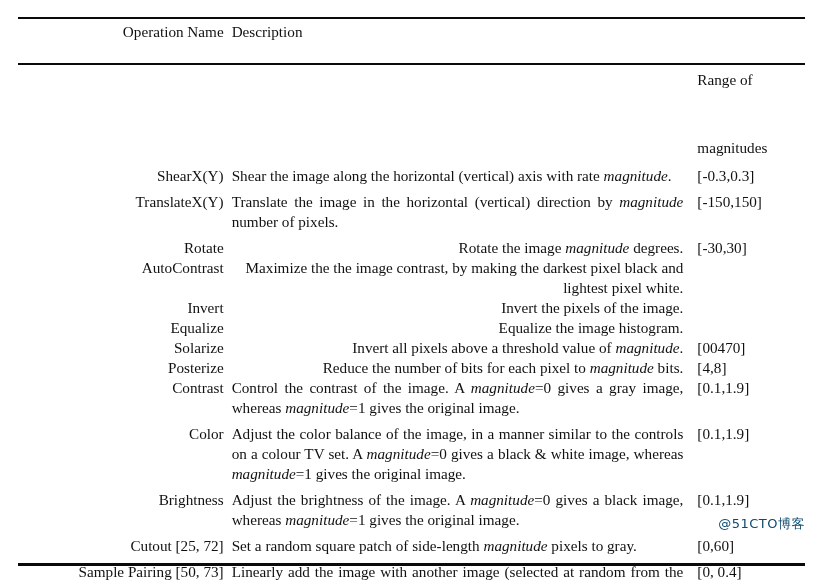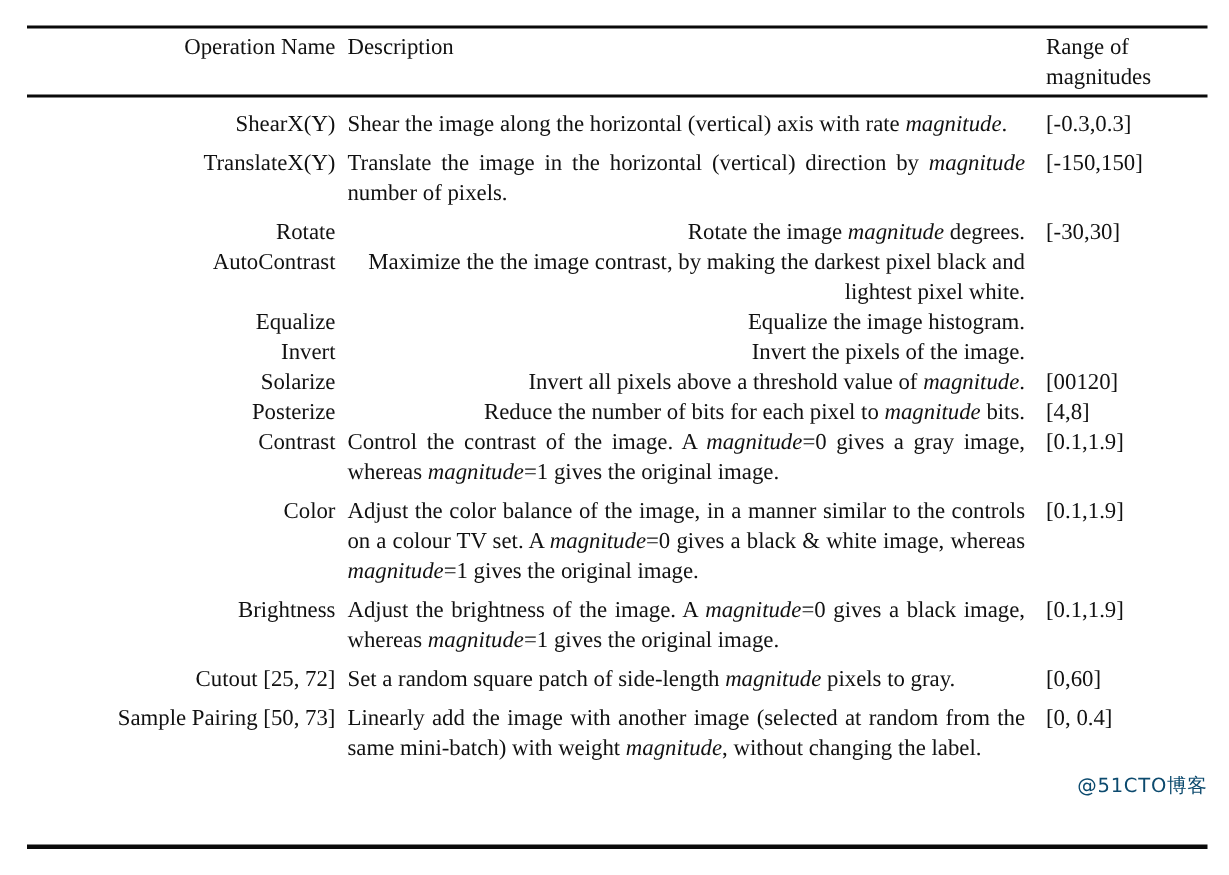--- a/index.html
+++ b/index.html
@@ -51,21 +51,21 @@
   .col-op    { width: 202px; padding-left: 7px !important; white-space: nowrap; text-align: right; }
   .col-desc  { width: 475px; padding-left: 8px !important; padding-right: 6px !important; margin-top: 46px; }
   .col-range { width: 110px; padding-left: 8px !important; white-space: nowrap; }
 
   
   .hdr td { height: 43px; }
   .hdr .col-op,
   .hdr .col-desc,
   .hdr .col-range { padding-top: 2px !important; }
 
-  .hdr-range-line { display: block; }
+  .hdr-range-line { display: block; margin-top: 48px; }
 
   
   .body-row td { padding-top: 0 !important; }
   .body-row.pad-top td { padding-top: 6px !important; }
   .body-row.first td { padding-top: 8px !important; }
 
   .desc-text { display: block; text-align: justify; text-justify: inter-word; }
   .desc-text.nojust { text-align: right; }
 
   em, .it { font-style: italic; }
@@ -127,41 +127,41 @@
 
       <tr class="body-row">
         <td class="col-op">AutoContrast</td>
         <td class="col-desc">
             <span class="desc-text nojust">Maximize the the image contrast, by making the darkest pixel black and lightest pixel white.</span>
           </td>
         <td class="col-range"></td>
       </tr>
 
       <tr class="body-row">
+        <td class="col-op">Invert</td>
+        <td class="col-desc">
+            <span class="desc-text nojust">Invert the pixels of the image.</span>
+          </td>
+        <td class="col-range"></td>
+      </tr>
+
+      <tr class="body-row">
         <td class="col-op">Equalize</td>
         <td class="col-desc">
             <span class="desc-text nojust">Equalize the image histogram.</span>
           </td>
         <td class="col-range"></td>
       </tr>
 
       <tr class="body-row">
-        <td class="col-op">Invert</td>
-        <td class="col-desc">
-            <span class="desc-text nojust">Invert the pixels of the image.</span>
-          </td>
-        <td class="col-range"></td>
-      </tr>
-
-      <tr class="body-row">
         <td class="col-op">Solarize</td>
         <td class="col-desc">
             <span class="desc-text nojust">Invert all pixels above a threshold value of <i class="it">magnitude</i>.</span>
           </td>
-        <td class="col-range">[00120]</td>
+        <td class="col-range">[00470]</td>
       </tr>
 
       <tr class="body-row">
         <td class="col-op">Posterize</td>
         <td class="col-desc">
             <span class="desc-text nojust">Reduce the number of bits for each pixel to <i class="it">magnitude</i> bits.</span>
           </td>
         <td class="col-range">[4,8]</td>
       </tr>
 

